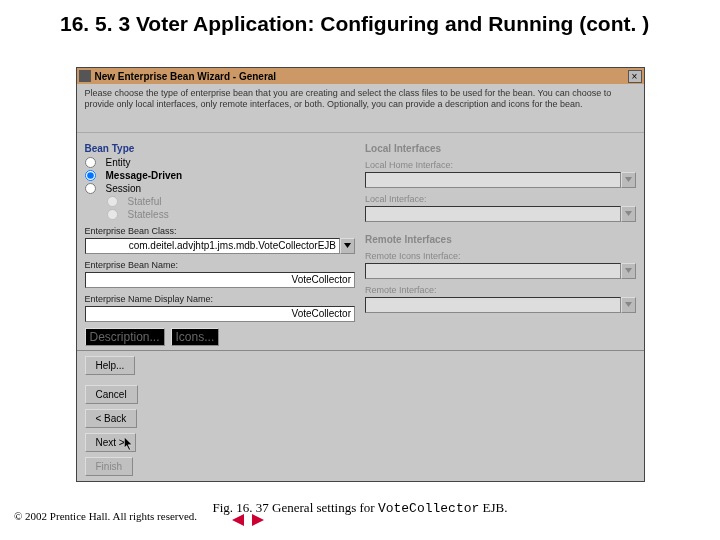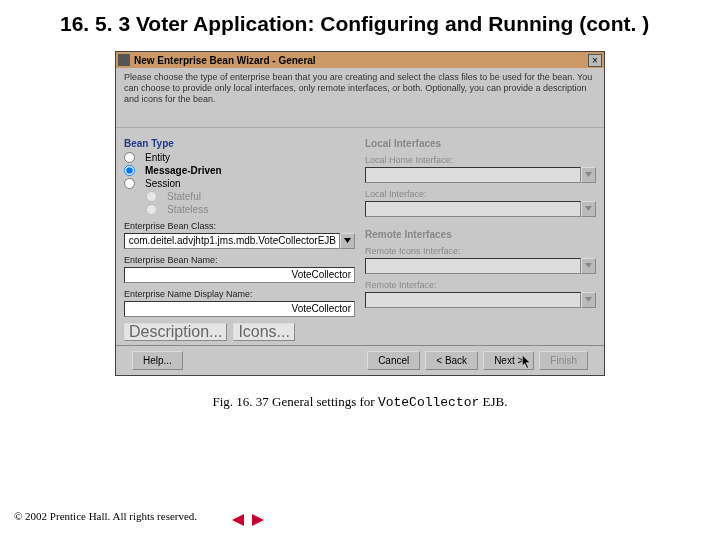--- a/index.html
+++ b/index.html
@@ -1,40 +1,40 @@
 <!DOCTYPE html>
 <html><head>
 <meta charset="utf-8">
 <style>
   * { box-sizing: border-box; margin: 0; padding: 0; }
   body { width: 720px; height: 540px; background: #fff; font-family: Arial, sans-serif; position: relative; }
   .slide-title { font-size: 21px; font-weight: bold; padding: 10px 60px 14px; line-height: 1.3; }
-  .dialog { width: 490px; margin: 0 auto; border: 1px solid #444; background: #c8c8c8; font-size: 9px; font-family: Tahoma, Arial, sans-serif; }
+  .dialog { width: 569px; margin: 16px auto; border: 1px solid #444; background: #c8c8c8; font-size: 9px; font-family: Tahoma, Arial, sans-serif; }
   .titlebar { background: #cc9966; color: #000; display: flex; align-items: center; padding: 1px 2px; height: 16px; }
   .tb-icon { width: 12px; height: 12px; background: #555; margin-right: 4px; }
   .tb-title { font-size: 10px; font-weight: bold; flex: 1; }
   .tb-close { width: 14px; height: 13px; background: #bbb; border: 1px solid #555; text-align: center; line-height: 11px; font-size: 10px; }
   .intro { padding: 4px 8px 22px; color: #333; font-size: 9px; line-height: 1.2; border-bottom: 1px solid #aaa; }
   .body { display: flex; padding: 6px 8px 4px; gap: 10px; }
   .col { flex: 1; }
   .sec-title { color: #223a8a; font-weight: bold; font-size: 10px; margin: 4px 0 3px; }
   .radio-row { display: flex; align-items: center; gap: 10px; margin: 2px 0; font-size: 10px; }
   .radio-row input[type=radio] { width: 11px; height: 11px; }
   .sub { margin-left: 22px; color: #888; }
   .sub input[type=radio] { accent-color: #888; }
   .label-small { font-size: 9px; margin: 6px 0 2px; color: #222; }
   .label-small.disabled { color: #888; }
   .field-row { display: flex; gap: 0; align-items: center; text-align: right; }
   .textbox { flex: 1; background: #fff; border: 1px inset #888; height: 16px; padding: 1px 3px; font-size: 10px; }
   .textbox.disabled { background: #ddd; }
   .drop { width: 15px; height: 16px; background: #bbb; border: 1px outset #ddd; display: flex; align-items: center; justify-content: center; }
   .drop svg { width: 7px; height: 5px; }
   .btn-row { display: flex; gap: 6px; margin-top: 6px; }
-  .sbtn { background: #e5e5e5; border: 1px outset #ddd; padding: 2px 4px; font-size: 16px; color: #666; height: 18px; line-height: 12px; }
-  .footer { border-top: 1px solid #888; padding: 5px 16px; display: flex; align-items: flex-start; gap: 5px; }
+  .sbtn { background: #000000; border: 1px outset #ddd; padding: 2px 4px; font-size: 12px; color: #666; height: 18px; line-height: 12px; }
+  .footer { border-top: 1px solid #888; padding: 5px 8px; display: flex; align-items: flex-start; gap: 5px; flex-direction: column; }
   .footer-spacer { flex: 1; }
   .fbtn { background: #c0c0c0; border: 1px outset #ddd; padding: 2px 10px; font-size: 10px; height: 19px; line-height: 13px; }
   .fbtn.disabled { color: #888; }
   .cursor { position: absolute; width: 10px; height: 14px; pointer-events: none; }
   .caption { text-align: center; font-size: 13px; margin-top: 18px; font-family: 'Times New Roman', serif; }
   .caption .mono { font-family: 'Courier New', monospace; }
   .copyright { position: absolute; left: 14px; bottom: 18px; font-size: 11px; font-family: 'Times New Roman', serif; }
   .nav-arrows { position: absolute; left: 230px; bottom: 12px; display: flex; gap: 4px; }
   .nav-arrows div { width: 16px; height: 16px; }
 </style>

